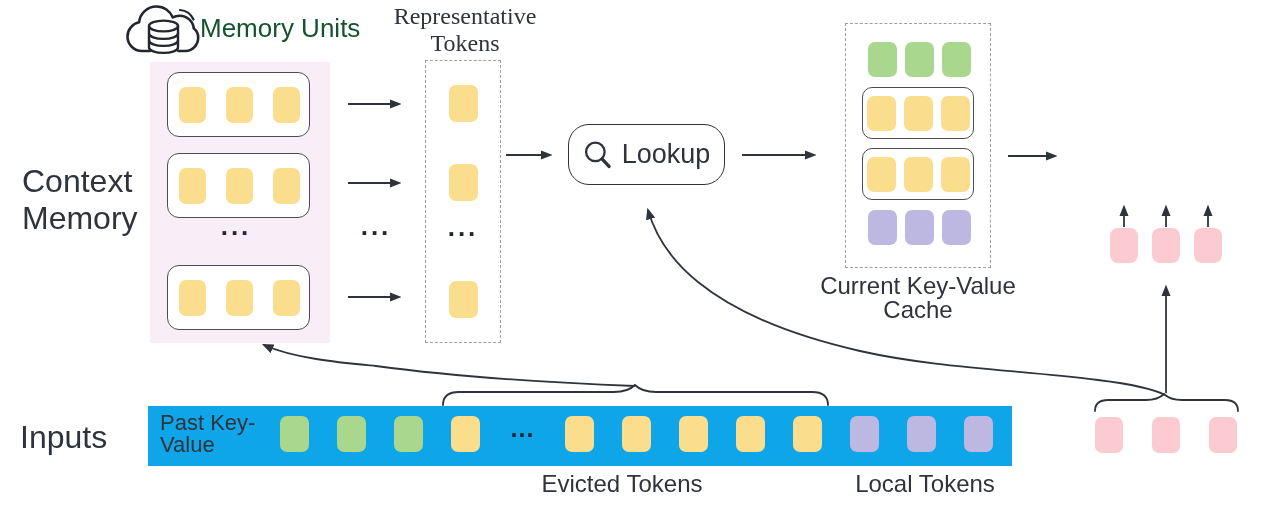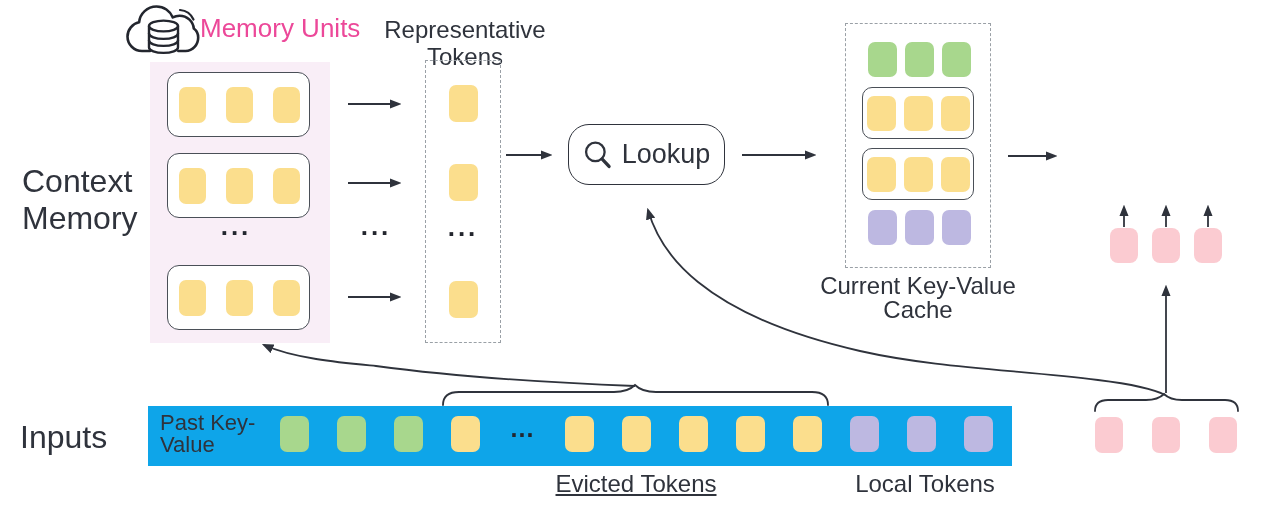--- a/index.html
+++ b/index.html
@@ -3,21 +3,21 @@
 <meta charset="utf-8">
 <style>
   html,body{margin:0;padding:0;background:#ffffff;}
   .canvas{position:relative;width:1280px;height:509px;background:#fff;overflow:hidden;
           font-family:"Liberation Sans",sans-serif;color:#2F333C;}
   .abs{position:absolute;}
   svg.lines{position:absolute;left:0;top:0;width:1280px;height:509px;}
 
   
   .side-label{font-size:32px;line-height:37px;color:#2F333C;}
-  .top-label{font-size:26px;color:#ec4899;}
+  .top-label{font-size:26px;color:#14532d;}
   .small-label{font-size:24px;line-height:27px;color:#2F333C;text-align:center;}
   .bottom-label{font-size:24px;color:#2F333C;white-space:nowrap;transform:translateX(-50%);}
 
   
   .pink-box{left:150px;top:62px;width:180px;height:281px;}
   .mem-unit{position:absolute;left:17px;width:143px;height:65px;background:#fff;
             border:1.2px solid #4A4F57;border-radius:12px;display:flex;align-items:center;
             gap:20px;padding-left:11px;box-sizing:border-box;}
   .dashed-box{border:1.6px dashed #9AA0A6;box-sizing:border-box;background:transparent;}
   .rep-box{left:425px;top:60px;width:76px;height:283px;}
@@ -98,21 +98,21 @@
     </g>
 
     <g stroke="#2F333C" stroke-width="1.8" fill="none" stroke-linecap="round">
       <path d="M443,405 C443,396 449,392 459,392 L614,392 C624,392 630,390 635,385 C640,390 646,392 656,392 L812,392 C822,392 828,396 828,405"></path>
       <path d="M1095,411 C1095,403 1100,400 1108,400 L1146,400 C1154,400 1160,398 1164,394 C1168,398 1174,400 1182,400 L1225,400 C1233,400 1238,403 1238,411"></path>
     </g>
   </svg>
 
   <div class="abs side-label" style="left:22px;top:163px;width:130px;">Context Memory</div>
   <div class="abs top-label" style="left:200px;top:13px;">Memory Units</div>
-  <div class="abs small-label" style="left:380px;top:16px;width:170px;">Representative Tokens</div>
+  <div class="abs small-label" style="left:380px;top:3px;width:170px;font-family:Liberation Serif, serif;">Representative Tokens</div>
 
   <div class="abs pink-box" style="background: rgb(249, 238, 247);">
     <div class="mem-unit tks tks-unit" style="top:10px;">
         <div class="tok" style="background: rgb(251, 222, 141);"></div>
         <div class="tok" style="background: rgb(251, 222, 141);"></div>
         <div class="tok" style="background: rgb(251, 222, 141);"></div>
       </div>
     <div class="mem-unit tks tks-unit" style="top:91px;">
         <div class="tok" style="background: rgb(251, 222, 141);"></div>
         <div class="tok" style="background: rgb(251, 222, 141);"></div>
@@ -191,16 +191,16 @@
       <div class="tok" style="background: rgb(189, 184, 225);"></div>
       <div class="tok" style="background: rgb(189, 184, 225);"></div>
       <div class="tok" style="background: rgb(189, 184, 225);"></div>
     </div>
   <div class="abs cur-toks">
       <div class="tok" style="background: rgb(251, 203, 209);"></div>
       <div class="tok" style="background: rgb(251, 203, 209);"></div>
       <div class="tok" style="background: rgb(251, 203, 209);"></div>
     </div>
 
-  <div class="abs bottom-label" style="left:636px;top:470px;text-decoration:underline;">Evicted Tokens</div>
+  <div class="abs bottom-label" style="left:622px;top:470px;">Evicted Tokens</div>
   <div class="abs bottom-label" style="left:925px;top:470px;">Local Tokens</div>
 
 </div>
 
 </body></html>

